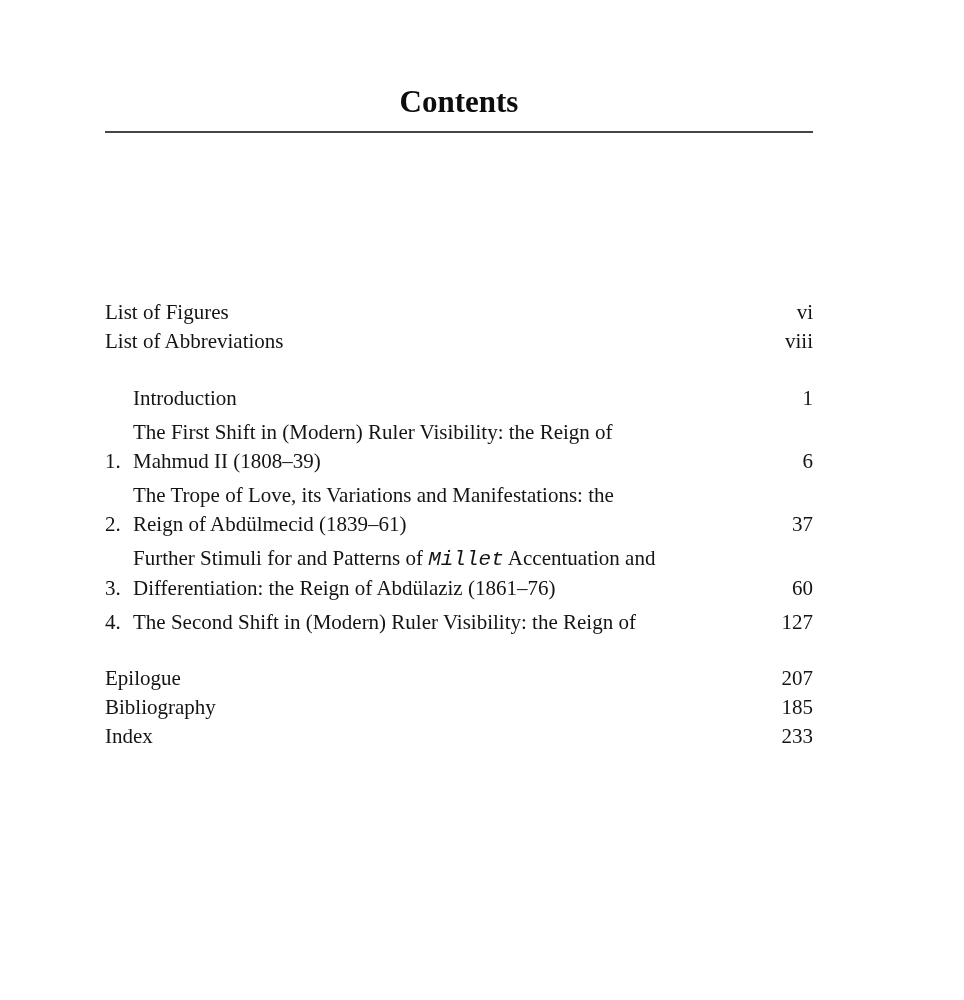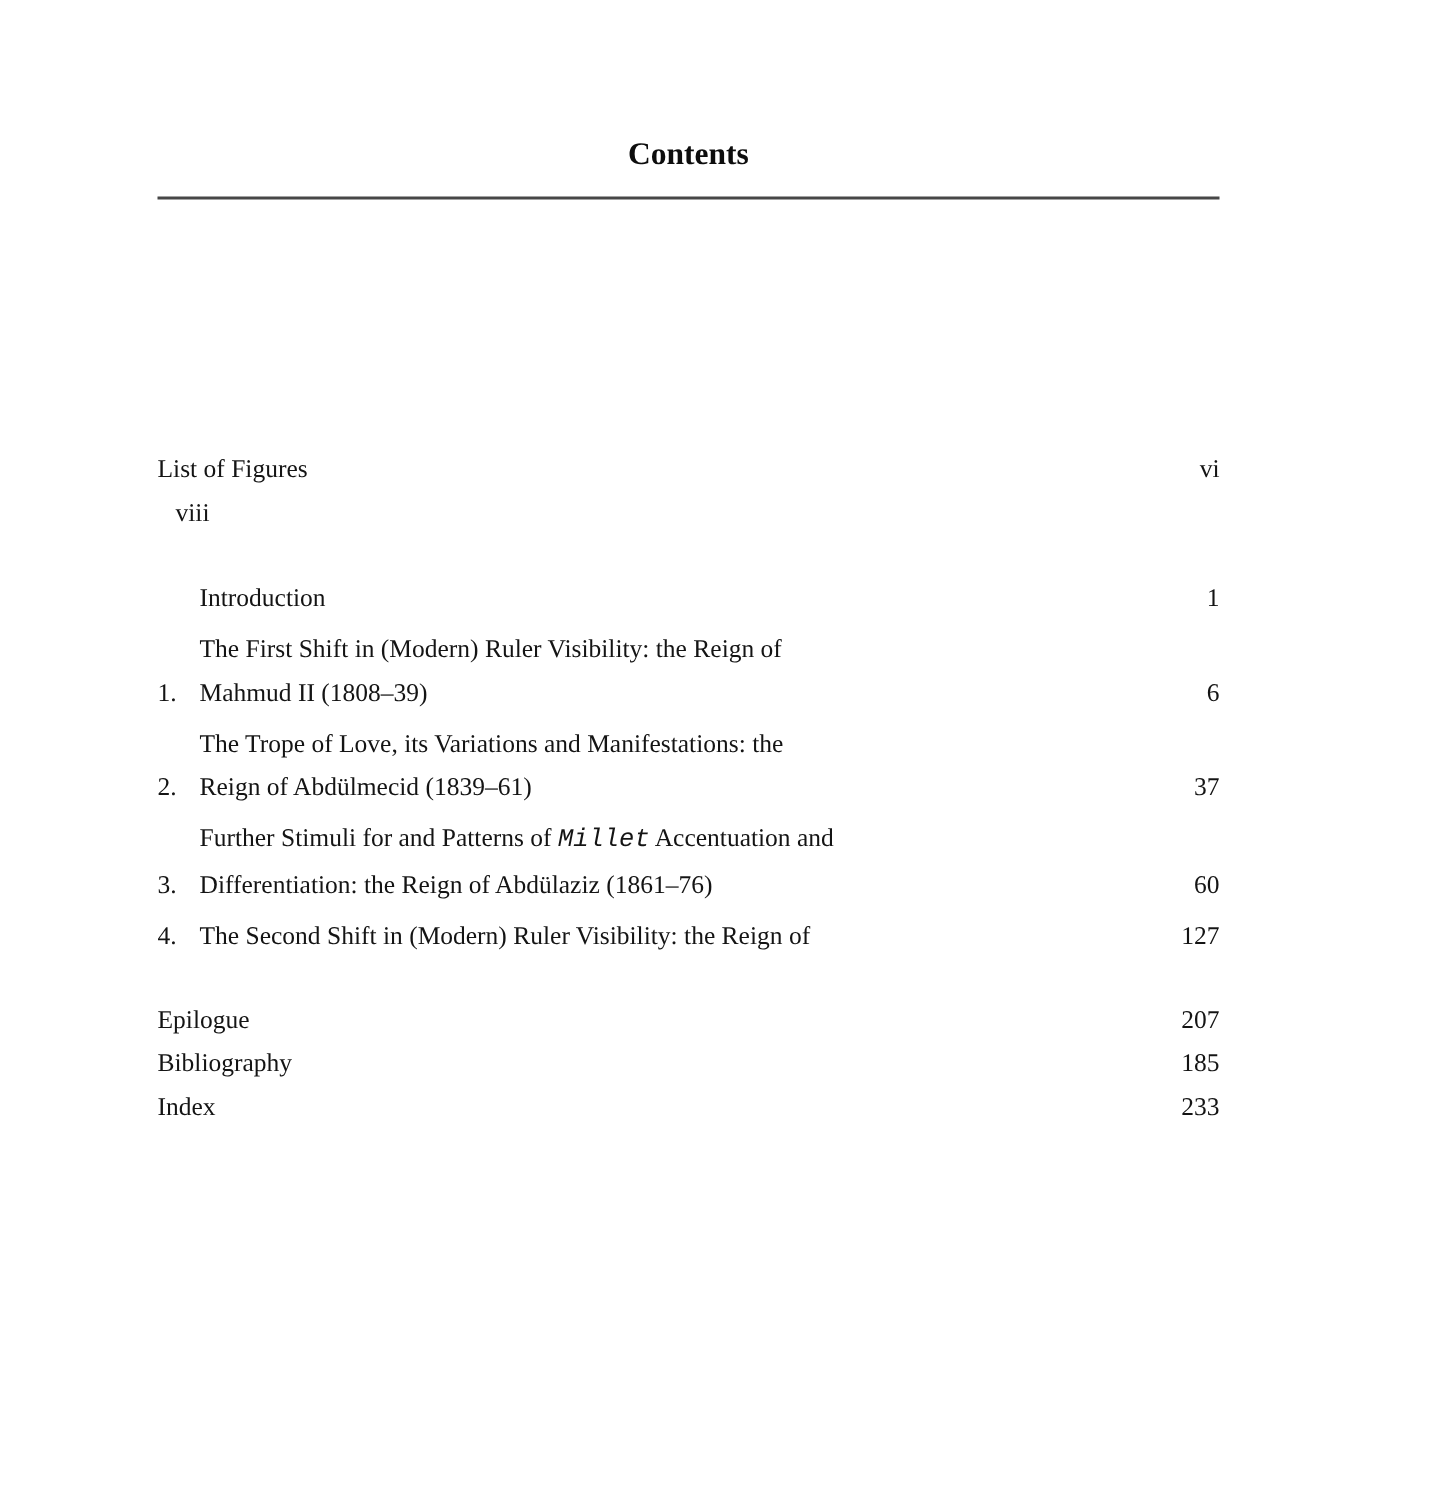--- a/index.html
+++ b/index.html
@@ -17,34 +17,34 @@
     overflow: hidden;
   }
   .content {
     margin-left: 105px;
     width: 708px;
   }
   .title {
     margin: 0;
     padding-top: 84px;
     text-align: center;
-    font-size: 21px;
+    font-size: 31px;
     line-height: 36px;
     font-weight: 700;
     color: #0d0d0d;
   }
   .rule {
     border: none;
     height: 2px;
     background: #474747;
     margin: 11px 0 0 0;
   }
   .toc {
     margin-top: 165px;
-    font-size: 17px;
+    font-size: 21px;
     line-height: 29px;
   }
   .toc-row {
     display: flex;
     justify-content: space-between;
     align-items: flex-end;
   }
   .toc-label {
     white-space: nowrap;
   }
@@ -89,20 +89,21 @@
   <div class="content">
     <h1 class="title">Contents</h1>
     <hr class="rule">
     <div class="toc">
       <div class="group-front" id="front-matter">
           <div class="toc-row">
             <span class="toc-label">List of Figures</span>
             <span class="toc-page">vi</span>
           </div>
           <div class="toc-row">
+            <span class="toc-label">List of Abbreviations</span>
             <span class="toc-page">viii</span>
           </div>
         </div>
       <div class="group-main" id="main-entries">
           <div class="toc-row toc-entry">
             <span class="entry-num"></span>
             <div class="entry-text">
               <div class="entry-line"><span>Introduction</span></div>
             </div>
             <span class="toc-page">1</span>

